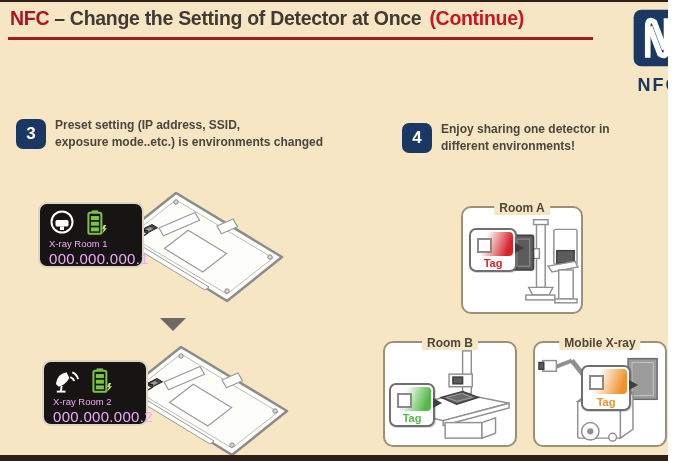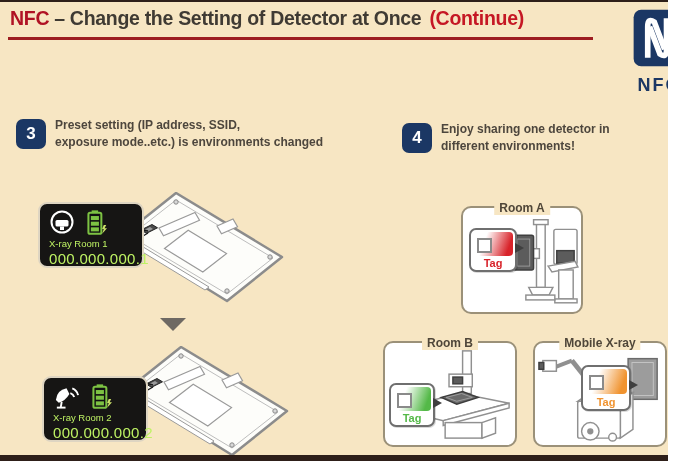--- a/index.html
+++ b/index.html
@@ -30,23 +30,23 @@
   .step-text { position:absolute; font-size:12px; font-weight:bold; color:#4d463d; line-height:17px; }
   .text-3 { left:55px; top:117px; }
   .text-4 { left:441px; top:121px; }
 
   
   .detector { position:absolute; z-index:1; }
   .det1 { left:121px; top:192px; width:165px; height:112px; }
   .det2 { left:126px; top:346px; width:165px; height:112px; }
 
   .det-label { position:absolute; width:102px; height:62px; background:#161514;
-               border:2px solid #ded5c2; border-radius:9px; z-index:3; color:#bef264; }
+               border:2px solid #ded5c2; border-radius:9px; z-index:3; color:#f0abfc; }
   .label-1 { left:38px; top:202px; }
-  .label-2 { left:42px; top:376px; }
+  .label-2 { left:42px; top:360px; }
   .det-icons { position:absolute; left:9px; top:6px; display:flex; gap:11px; align-items:flex-start; }
   .det-name { position:absolute; left:9px; top:34px; font-size:9.5px; }
   .det-ip   { position:absolute; left:9px; top:46px; font-size:15px; letter-spacing:.3px; }
 
   .pointer-lines { position:absolute; z-index:2; }
   .ptr-1 { left:120px; top:220px; }
   .ptr-2 { left:130px; top:376px; }
 
   .down-arrow { position:absolute; left:160px; top:318px; width:0; height:0; z-index:2;
                 border-left:13px solid transparent; border-right:13px solid transparent;

